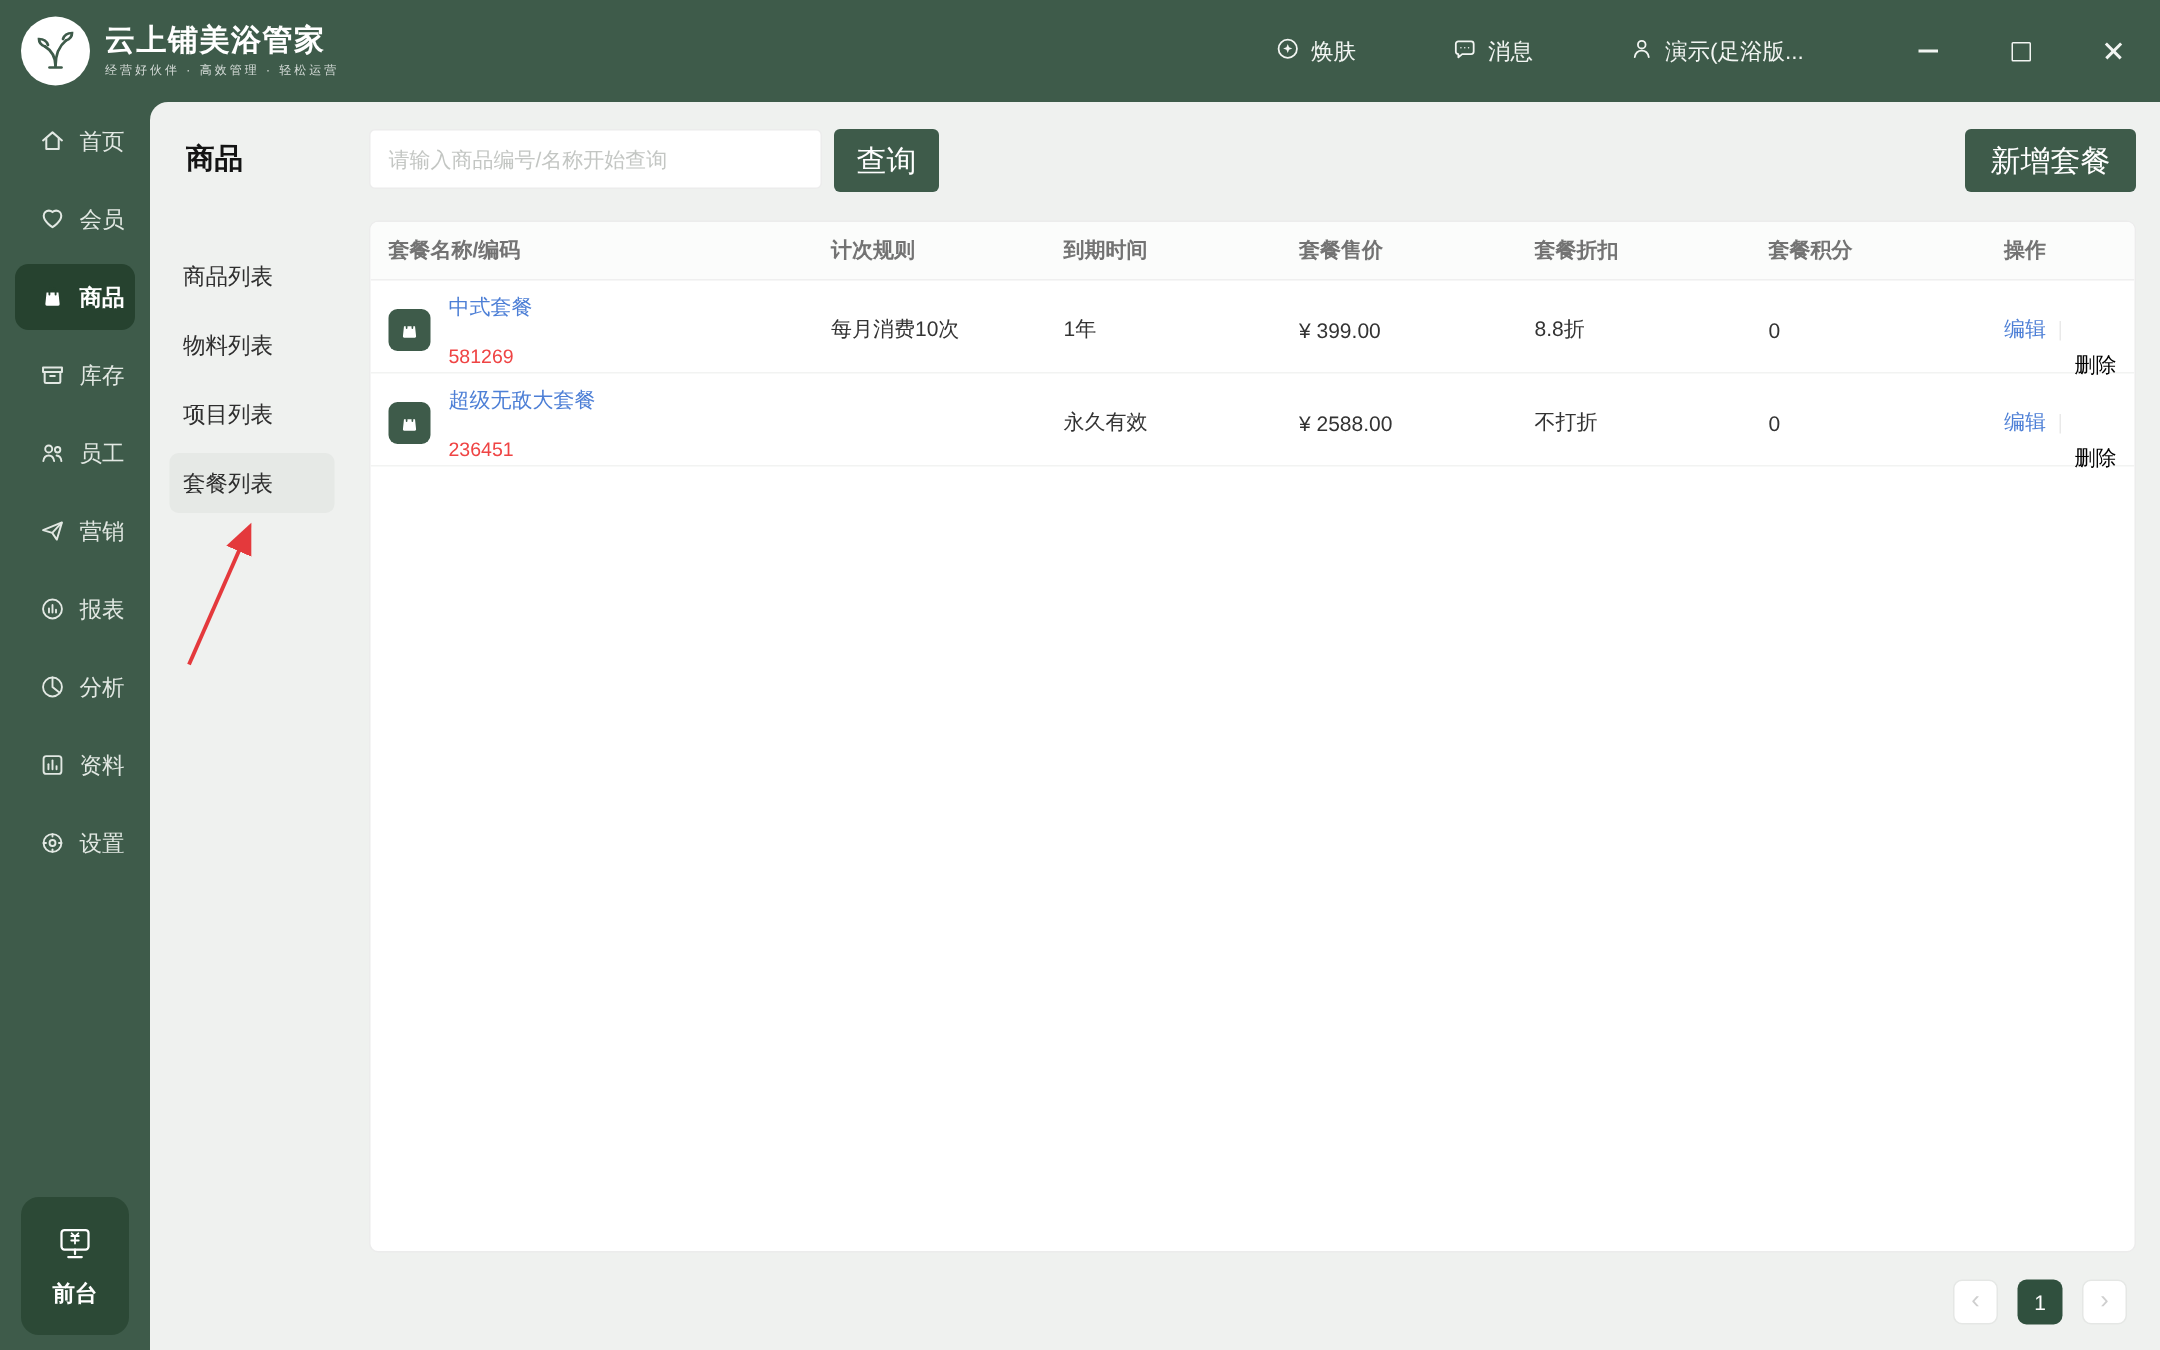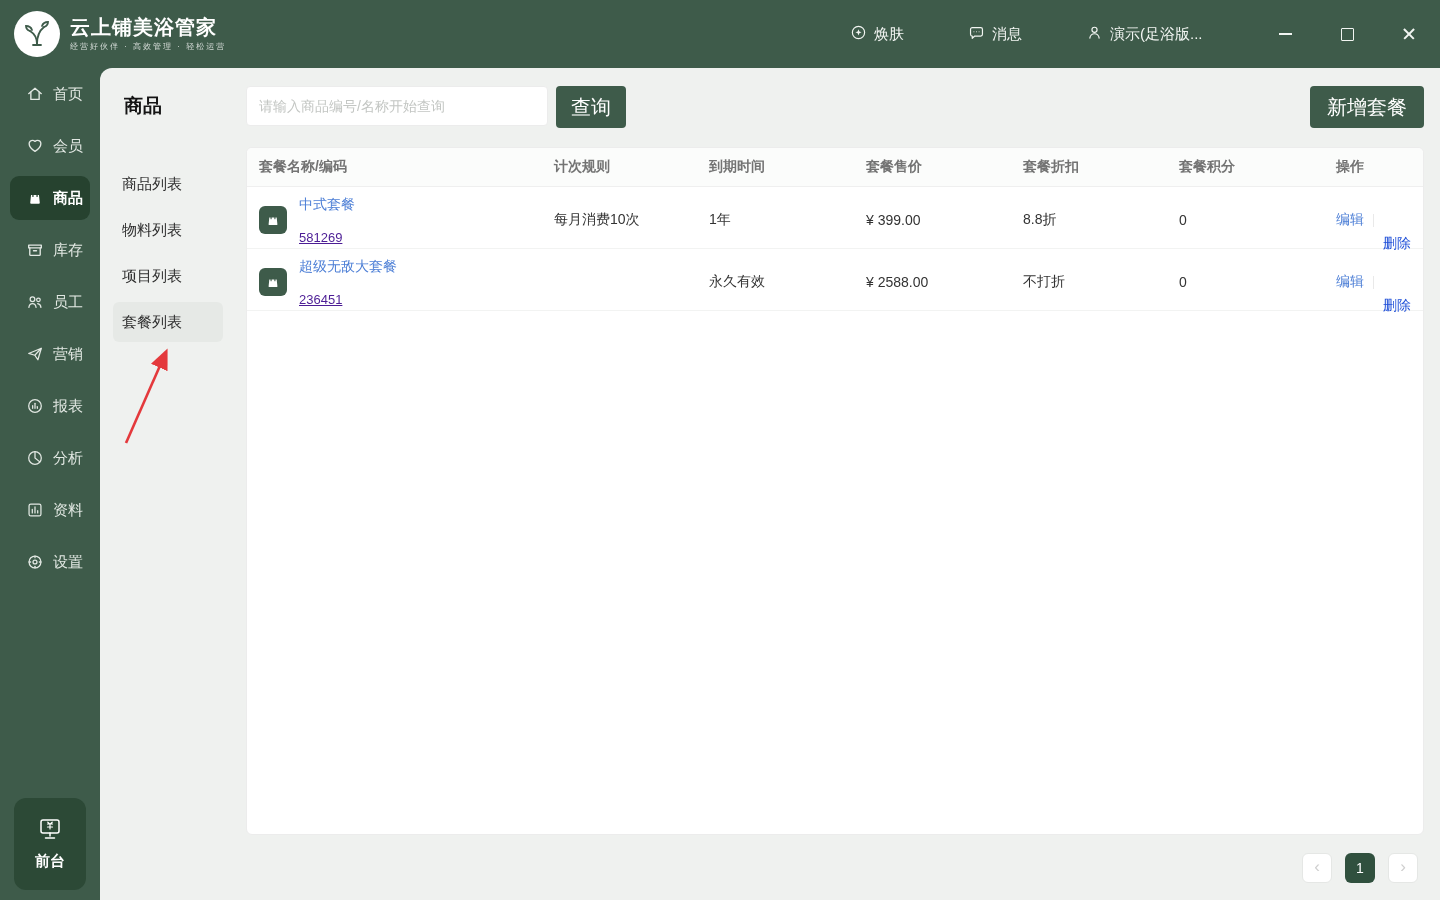--- a/index.html
+++ b/index.html
@@ -42,24 +42,24 @@
   .submenu-item{height:40px;margin-bottom:6px;display:flex;align-items:center;padding-left:9px;font-size:15px;color:#2e2e2e;border-radius:6px;cursor:pointer;}
   .submenu-item.active{background:#e6e9e6;}
 
   .table-card{position:absolute;left:146px;top:79px;width:1178px;height:688px;background:#fff;border:1px solid #ececec;border-radius:6px;box-sizing:border-box;overflow:hidden;}
   .tgrid{display:grid;grid-template-columns:295px 155px 157px 157px 156px 157px 1fr;align-items:center;padding-left:12px;}
   .thead{height:38px;background:#fbfcfb;border-bottom:1px solid #efefef;font-size:14px;color:#737373;font-weight:600;}
   .trow{height:61px;border-bottom:1px solid #f2f3f2;font-size:14px;color:#333;}
   .cell-pkg{display:flex;align-items:center;gap:12px;}
   .bag-badge{width:28px;height:28px;border-radius:6px;background:#3e5b4a;display:flex;align-items:center;justify-content:center;flex:0 0 auto;}
   .pkg-name{color:#4d7fd6;font-size:14px;cursor:pointer;}
-  .pkg-code{color:#4c1d95;font-size:13px;margin-top:16px;text-decoration:underline;}
+  .pkg-code{color:#ef4444;font-size:13px;margin-top:16px;}
   .cell-actions{display:flex;align-items:center;gap:9px;}
   .link-edit{color:#4d7fd6;cursor:pointer;}
-  .link-del{color:#1d4ed8;cursor:pointer;margin-top:48px;}
+  .link-del{color:#000000;cursor:pointer;margin-top:48px;}
   .act-divider{width:1px;height:13px;background:#e9e9e9;}
 
   .pagination{position:absolute;right:22px;bottom:17px;display:flex;gap:13px;}
   .pg-btn{width:30px;height:30px;box-sizing:border-box;background:#fff;border:1px solid #e5e7e5;border-radius:6px;color:#cfcfcf;font-size:17px;display:flex;align-items:center;justify-content:center;cursor:pointer;padding-bottom:2px;}
   .pg-current{width:30px;height:30px;background:#30503e;border-radius:6px;color:#fff;font-size:14px;display:flex;align-items:center;justify-content:center;cursor:pointer;}
 
   .arrow-anno{position:absolute;left:110px;top:340px;pointer-events:none;z-index:50;}
 </style>
 </head>
 <body>

